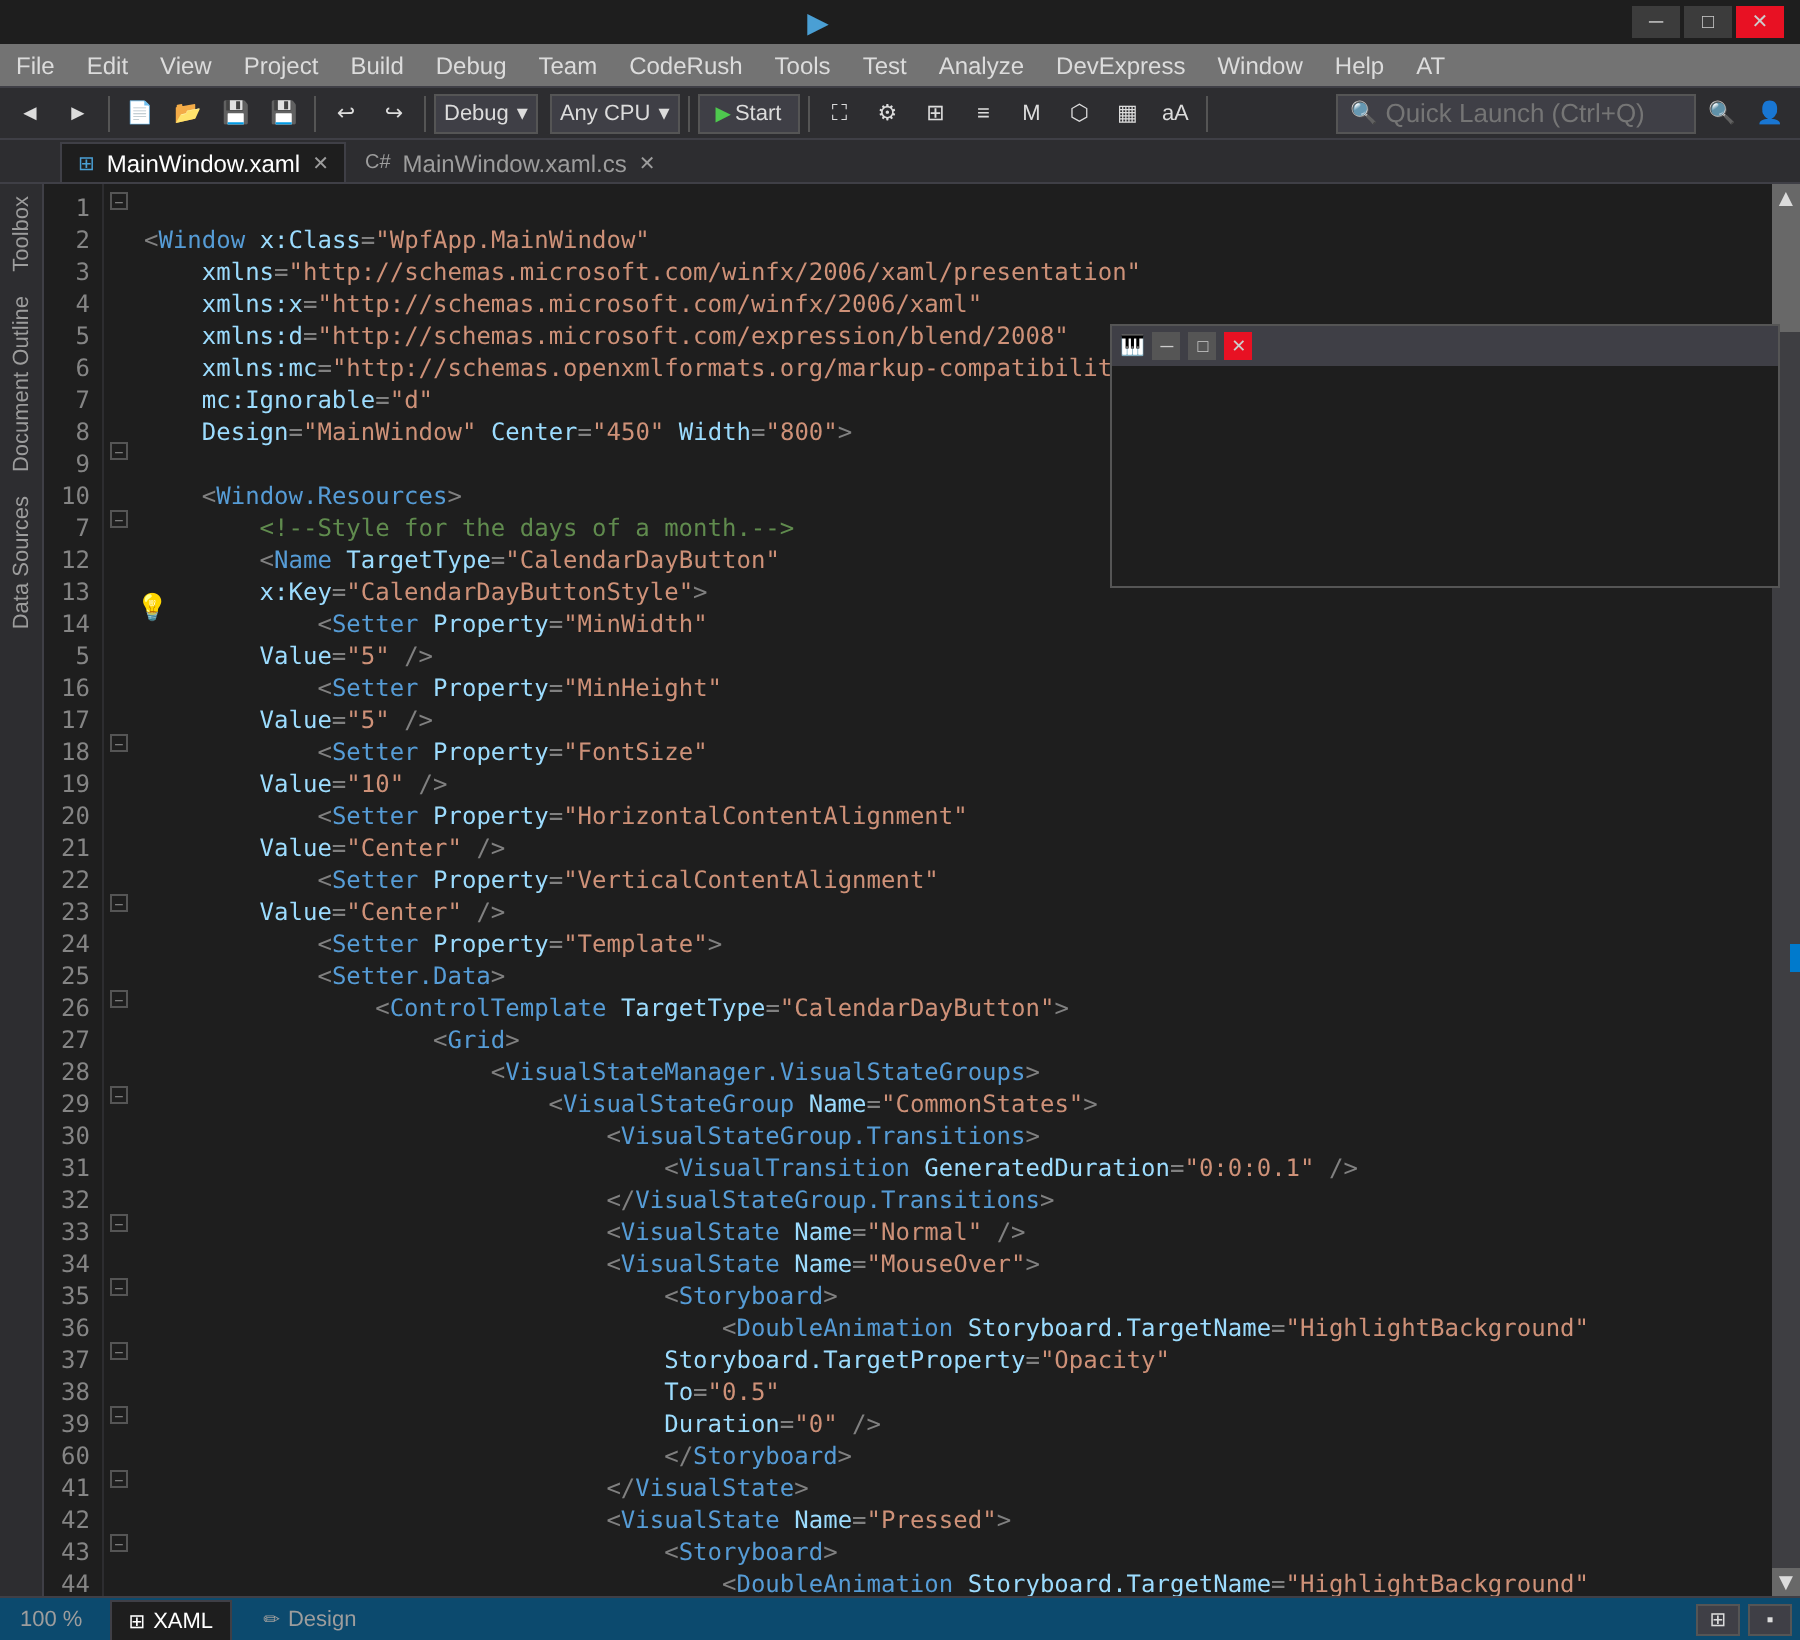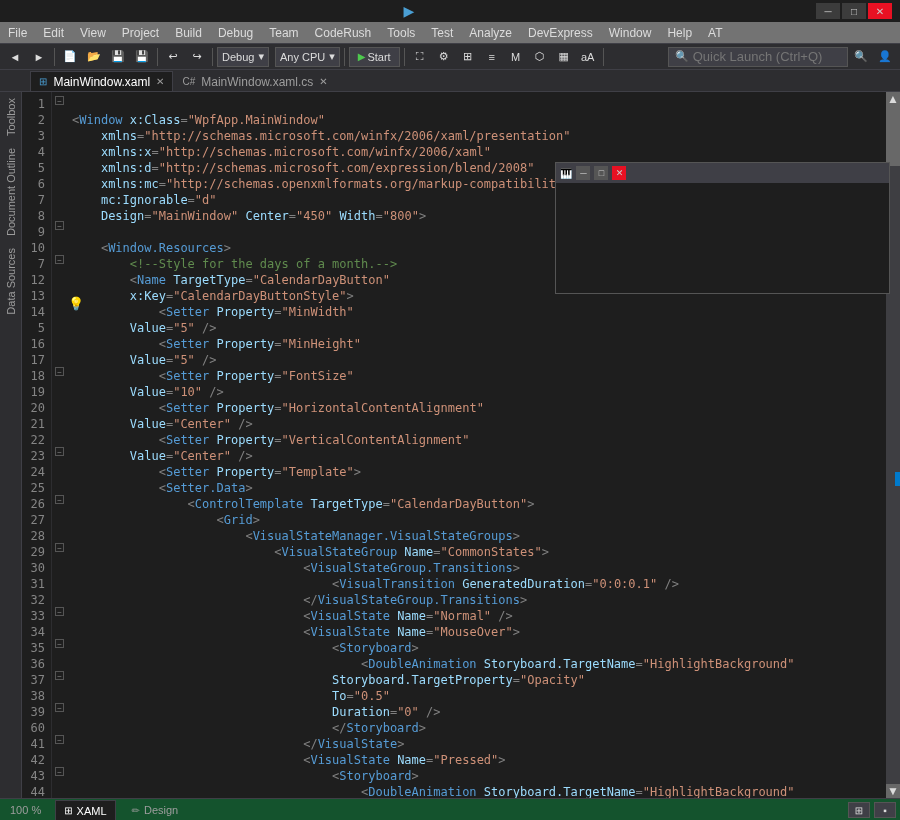--- a/index.html
+++ b/index.html
@@ -62,21 +62,21 @@
     .dialog-title-bar .dialog-title-text { flex: 1; }
     .dialog-title-bar .dialog-btn { width: 14px; height: 14px; background: #555; border: none; color: #ccc; font-size: 9px; cursor: pointer; display: flex; align-items: center; justify-content: center; }
     .dialog-title-bar .dialog-btn.close { background: #e81123; }
     .dialog-body { height: 110px; background: #1e1e1e; }
 
     
     .gutter-icon { display: inline-block; width: 9px; height: 9px; border: 1px solid #555; color: #858585; font-size: 8px; line-height: 9px; text-align: center; cursor: pointer; margin: 0 1px; vertical-align: middle; }
     @keyframes blink { 50% { opacity: 0; } }
 
     
-    .bottom-tab-bar { height: 22px; background: #14532d; display: flex; align-items: flex-end; border-top: 1px solid #3f3f46; padding-left: 4px; }
+    .bottom-tab-bar { height: 22px; background: #0c4a6e; display: flex; align-items: flex-end; border-top: 1px solid #3f3f46; padding-left: 4px; }
     .bottom-tab { height: 20px; padding: 0 8px; display: flex; align-items: center; gap: 4px; font-size: 11px; cursor: pointer; }
     .bottom-tab.active { background: #1e1e1e; border: 1px solid #3f3f46; border-bottom: none; color: #fff; }
     .bottom-tab.inactive { color: #9d9d9d; }
   </style>
 </head>
 <body>
 
 <div class="title-bar">
   <span class="icon" style="width:16px;height:16px;background:transparent;display:flex;align-items:center;justify-content:center;color:#4a9fd4;font-size:14px;">▶</span>
   <div class="win-controls">

